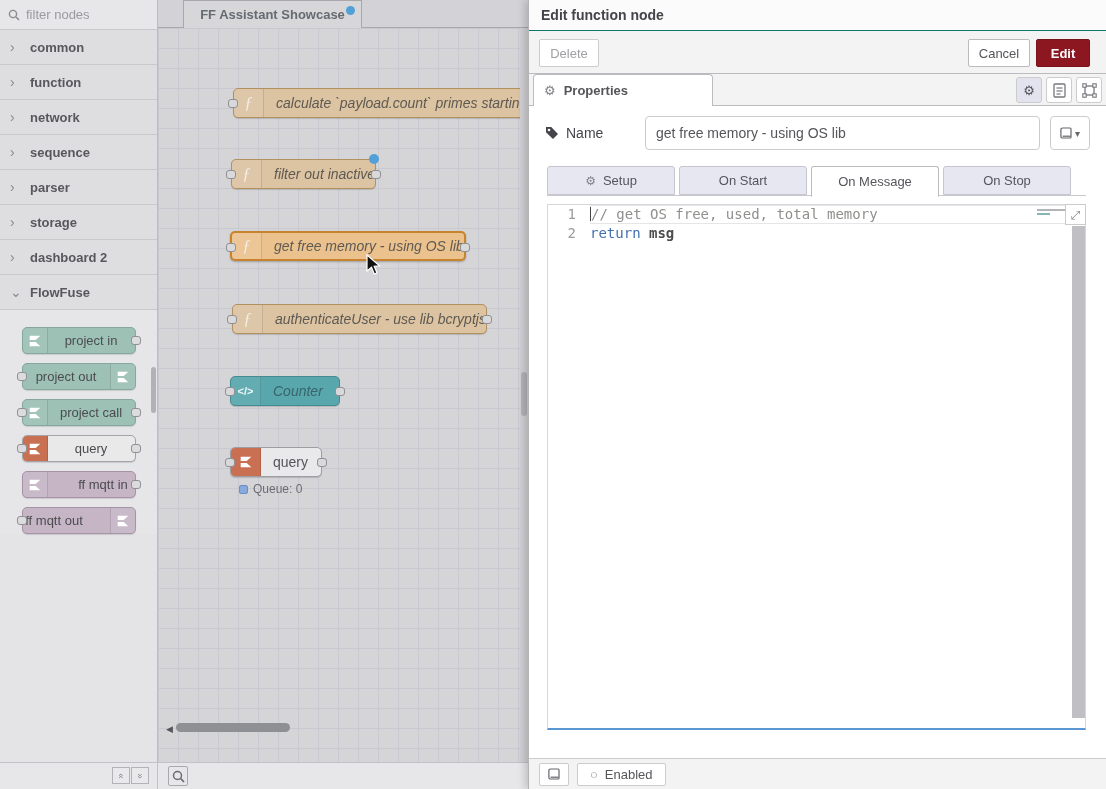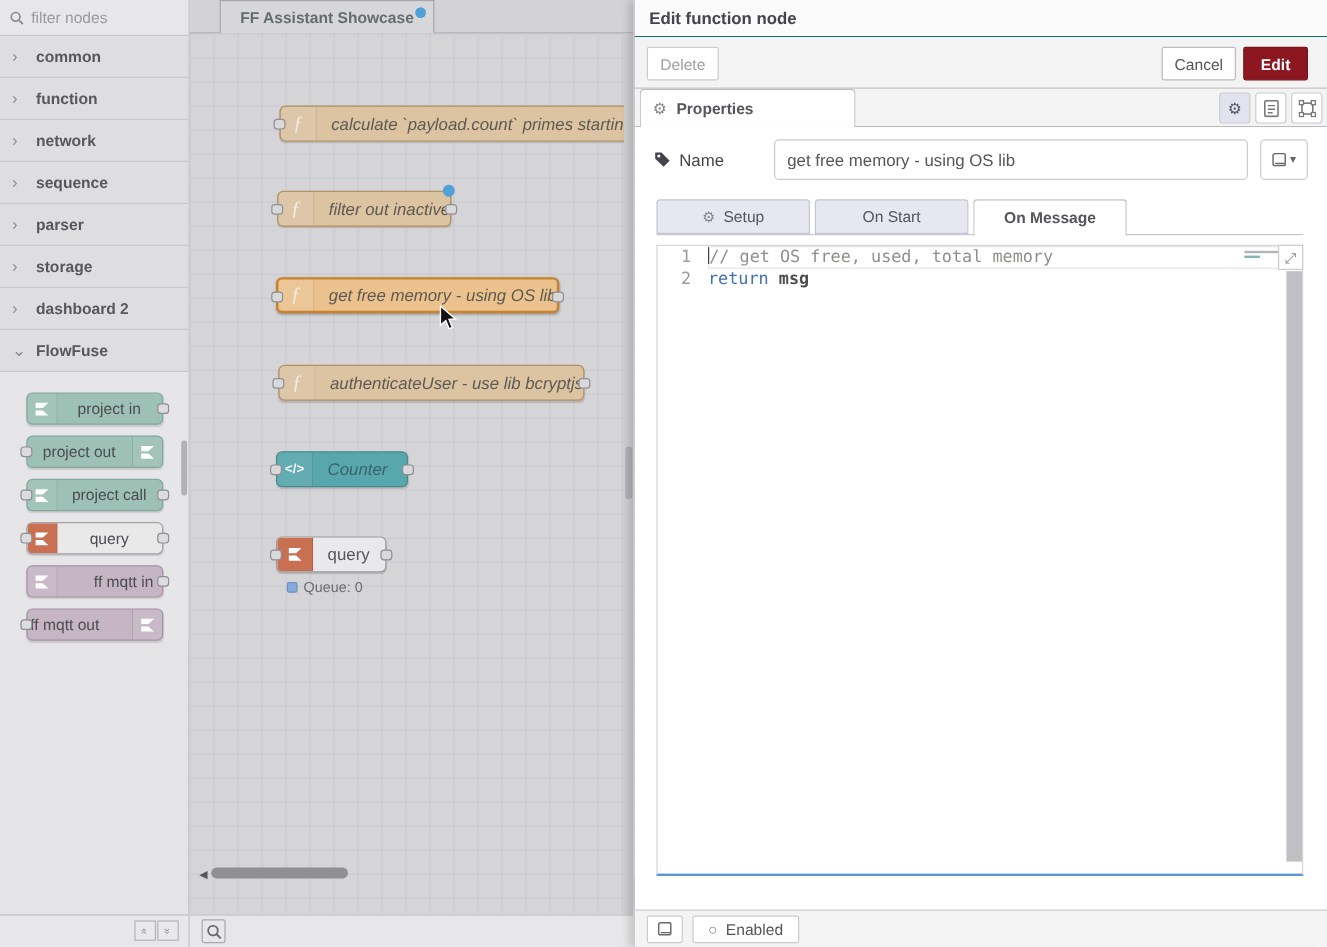--- a/index.html
+++ b/index.html
@@ -91,21 +91,21 @@
   .hdr-icon-btn.active { background:#e3e3f0; color:#55555c; }
   #btn-props-gear { right:64px; } #btn-props-doc { right:34px; } #btn-props-appearance { right:4px; }
   #tray-form { position:relative; background:#fff; }
   #name-row { display:flex; align-items:center; padding:10px 16px 10px 16px; gap:8px; }
   #name-row .name-label { display:flex; align-items:center; gap:7px; width:92px; font-weight:normal; color:#44444a; font-size:14px; }
   #name-input { flex:1; height:34px; border:1px solid #ccc; border-radius:4px; padding:0 10px; font-size:14px; color:#55555a; outline:none; font-family:"Liberation Sans",sans-serif; }
   #btn-name-library { width:40px; height:34px; margin-left:2px; background:#fff; border:1px solid #ccc; border-radius:4px; display:flex; align-items:center; justify-content:center; gap:3px; color:#66666c; cursor:pointer; }
   #func-tabs { display:flex; gap:4px; margin:6px 20px 0 18px; border-bottom:1px solid #c9c9cd; height:30px; }
   .ftab { width:128px; height:29px; margin-bottom:-1px; background:#e7e7f2; border:1px solid #c6c6d2; border-radius:3px 3px 0 0; display:flex; align-items:center; justify-content:center; gap:7px; font-size:13px; color:#55555c; cursor:pointer; }
   .ftab .gear { color:#82828a; font-size:12px; }
-  .ftab.active { background:#fff; border-color:#bbbbbf; border-bottom:1px solid #fff; font-weight:bold; height:31px; }
+  .ftab.active { background:#fff; border-color:#bbbbbf; border-bottom:1px solid #fff; font-weight:normal; height:31px; }
   #code-editor { position:relative; margin:8px 20px 0 18px; height:526px; background:#fff; border:1px solid #d6d6da; border-bottom:2px solid #5a96d2; font-family:"DejaVu Sans Mono",monospace; font-size:14px; }
   .code-line { display:flex; height:19px; line-height:19px; }
   .gutter { width:42px; text-align:right; padding-right:14px; color:#9b9ba0; flex:none; }
   .code-content { flex:1; white-space:pre; }
   .code-line.current .code-content { box-shadow:inset 0 0 0 1px #e6e6e8; }
   .tok-comment { color:#8e908c; }
   .tok-keyword { color:#4271ae; }
   .tok-var { color:#4d4d4c; font-weight:bold; }
   .caret-bar { display:inline-block; width:1px; height:14px; background:#444; vertical-align:-2px; }
   #editor-vscroll { position:absolute; right:0; top:21px; width:13px; height:492px; background:#c0c0c4; }
@@ -401,20 +401,23 @@
         <div class="ftab">
           <span class="gear">⚙</span>
           <span>Setup</span>
         </div>
         <div class="ftab">
             <span>On Start</span>
           </div>
         <div class="ftab active">
             <span>On Message</span>
           </div>
+        <div class="ftab">
+            <span>On Stop</span>
+          </div>
       </div>
 
       <div id="code-editor">
         <div class="code-line current">
           <span class="gutter">1</span>
           <span class="code-content"><span class="caret-bar"></span><span class="tok-comment">// get OS free, used, total memory</span></span>
         </div>
         <div class="code-line">
           <span class="gutter">2</span>
           <span class="code-content"><span class="tok-keyword">return</span><span> </span><span class="tok-var">msg</span></span>

